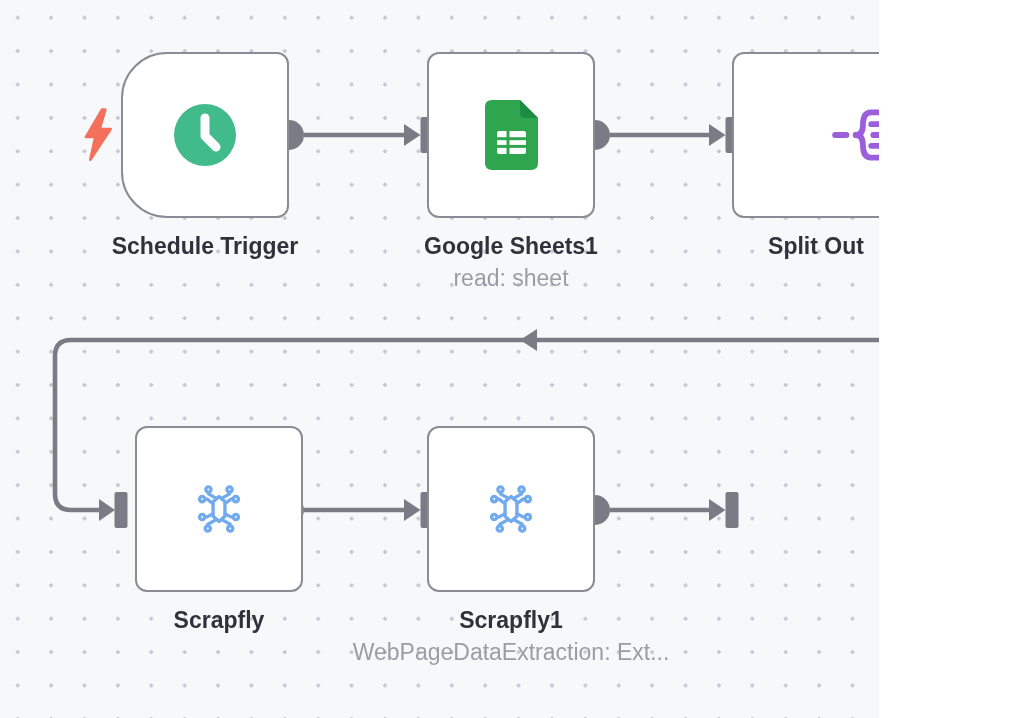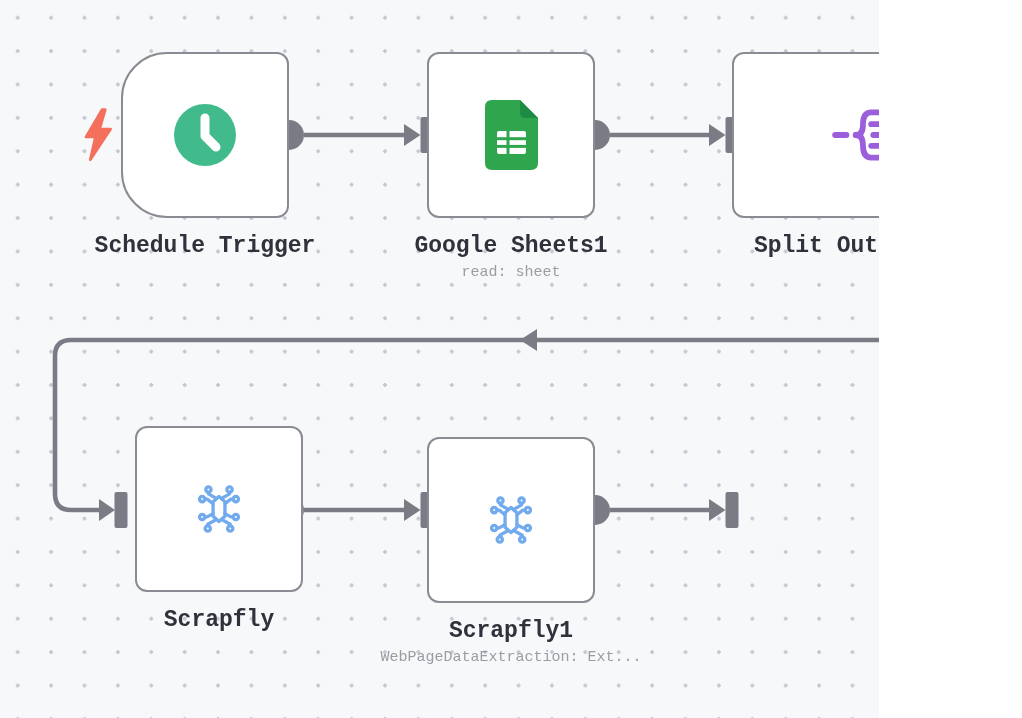--- a/index.html
+++ b/index.html
@@ -4,41 +4,41 @@
 <style>
   html,body{margin:0;padding:0;}
   #canvas{
     position:relative;
     width:879px;height:718px;
     overflow:hidden;
     background-color:#f7f8fa;
     background-image:radial-gradient(circle,#c7c8d3 1.7px,transparent 1.9px);
     background-size:33.4px 33.4px;
     background-position:1px 1px;
-    font-family:Liberation Mono, monospace;
+    font-family:Liberation Sans, sans-serif;
   }
   .node{
     position:absolute;
     width:168px;height:166px;
     background:#ffffff;
     border:2.7px solid #8b8b94;
     border-radius:12px;
     box-sizing:border-box;
     display:flex;align-items:center;justify-content:center;
   }
   .node.trigger{border-radius:46px 12px 12px 46px;}
   .node-label{
     position:absolute;
     top:calc(100% + 16px);
     left:50%;transform:translateX(-50%);
     width:max-content;max-width:360px;
     text-align:center;line-height:1.25;
   }
   .node-title{font-size:23px;font-weight:600;color:#31313b;white-space:nowrap;}
-  .node-subtitle{font-size:15px;font-weight:400;color:#9c9ca4;white-space:nowrap;margin-top:3px;}
+  .node-subtitle{font-size:23px;font-weight:400;color:#9c9ca4;white-space:nowrap;margin-top:3px;}
   #wires{position:absolute;inset:0;pointer-events:none;}
   #wires [data-interactable="true"]{pointer-events:all;}
   .bolt{position:absolute;left:82px;top:108px;width:32px;height:54px;}
   .add-btn{
     position:absolute;left:967px;top:490px;width:40px;height:40px;
     background:#fff;border:3px solid #6b6b75;border-radius:11px;
     box-sizing:border-box;display:flex;align-items:center;justify-content:center;
     cursor:pointer;
   }
   .add-btn span{font-size:30px;font-weight:400;color:#63636d;line-height:1;margin-top:-3px;}
@@ -166,21 +166,21 @@
           <circle cx="17" cy="29.5" r="4"></circle>
         <path d="M-4 16 L-17 23 V25"></path>
           <circle cx="-17" cy="29.5" r="4"></circle>
       </svg>
     </div>
     <div class="node-label" data-interactable="false">
       <div class="node-title" data-interactable="false">Scrapfly</div>
     </div>
   </div>
 
-  <div class="node" style="left:427px;top:426px;margin-top:11px;" data-interactable="true">
+  <div class="node" style="left:427px;top:426px;" data-interactable="true">
     <div class="icon-box" data-interactable="false">
       <svg width="66" height="66" viewBox="-50 -50 100 100" fill="none" stroke="#72aaee" stroke-width="5" stroke-linecap="round" stroke-linejoin="round">
         <path d="M0 -19 L9 -11 V11 L0 19 L-9 11 V-11 Z"></path>
         <path d="M4 -16 L16 -23 V-25"></path>
           <circle cx="16" cy="-29.5" r="4"></circle>
         <path d="M-4 -16 L-16 -23 V-25"></path>
           <circle cx="-16" cy="-29.5" r="4"></circle>
         <path d="M9 -8 L18 -15 H21"></path>
           <circle cx="25.5" cy="-15" r="4"></circle>
         <path d="M-9 -8 L-18 -15 H-21"></path>

